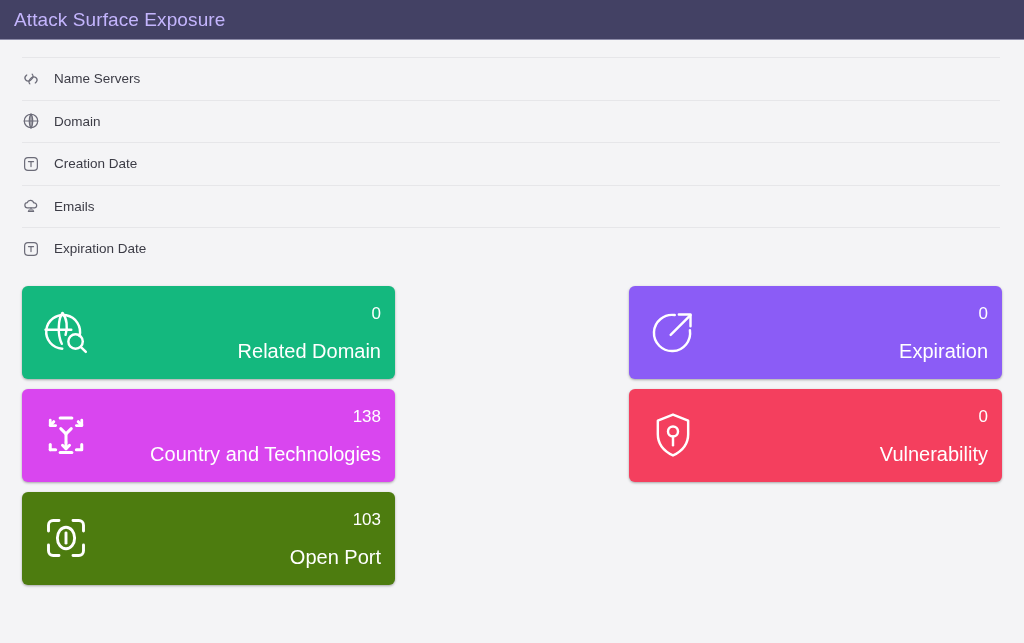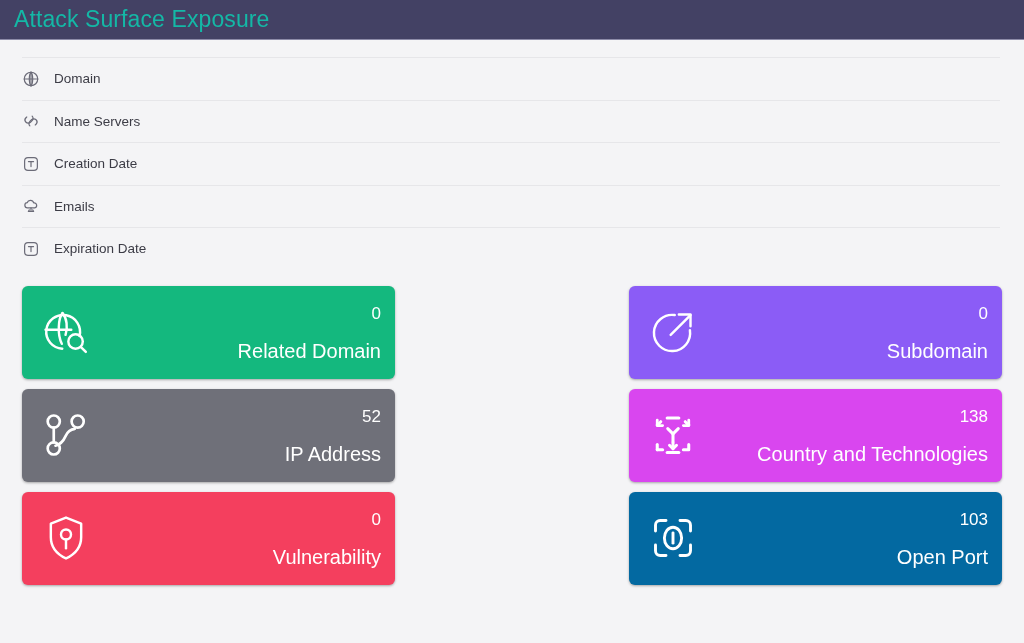--- a/index.html
+++ b/index.html
@@ -20,22 +20,22 @@
   
   .app-header {
     height: 40px;
     background: #434164;
     display: flex;
     align-items: center;
     padding: 0 0 0 14px;
     border-bottom: 1px solid #8d8ba8;
   }
   .app-header .title {
-    color: #14b8a6;
-    font-size: 23px;
+    color: #c4b5fd;
+    font-size: 19px;
     font-weight: 400;
     letter-spacing: 0.1px;
     line-height: 1;
   }
 
   
   .info-list {
     margin: 17px 22px 0 22px;
     width: 978px;
   }
@@ -128,39 +128,39 @@
 
 <div class="app-header" style="background-color: rgb(67, 65, 100);">
   <div class="title">Attack Surface Exposure</div>
 </div>
 
 <div class="info-list">
 
   <div class="info-row">
     <span class="row-icon">
       <svg viewBox="0 0 24 24" fill="none" stroke="currentColor" stroke-width="1.6" stroke-linecap="round">
+        <path d="M13.5 5.5a4.2 4.2 0 0 1 0 6l-2.2 2.2a4.2 4.2 0 0 1-6-6l1-1"></path>
+        <path d="M10.5 18.5a4.2 4.2 0 0 1 0-6l2.2-2.2a4.2 4.2 0 0 1 6 6l-1 1"></path>
+      </svg>
+    </span>
+    <span class="row-label">Name Servers</span>
+    <span class="row-value"></span>
+  </div>
+
+  <div class="info-row">
+    <span class="row-icon">
+      <svg viewBox="0 0 24 24" fill="none" stroke="currentColor" stroke-width="1.6" stroke-linecap="round">
         <circle cx="12" cy="12" r="9"></circle>
           <path d="M3 12h18"></path>
           <path d="M12 3v18"></path>
         <path d="M12 3c3 3.2 3 14.8 0 18"></path>
           <path d="M12 3c-3 3.2-3 14.8 0 18"></path>
       </svg>
     </span>
     <span class="row-label">Domain</span>
-    <span class="row-value"></span>
-  </div>
-
-  <div class="info-row">
-    <span class="row-icon">
-      <svg viewBox="0 0 24 24" fill="none" stroke="currentColor" stroke-width="1.6" stroke-linecap="round">
-        <path d="M13.5 5.5a4.2 4.2 0 0 1 0 6l-2.2 2.2a4.2 4.2 0 0 1-6-6l1-1"></path>
-        <path d="M10.5 18.5a4.2 4.2 0 0 1 0-6l2.2-2.2a4.2 4.2 0 0 1 6 6l-1 1"></path>
-      </svg>
-    </span>
-    <span class="row-label">Name Servers</span>
     <span class="row-value"></span>
   </div>
 
   <div class="info-row">
     <span class="row-icon">
       <svg viewBox="0 0 24 24" fill="none" stroke="currentColor" stroke-width="1.6" stroke-linecap="round">
         <rect x="3.5" y="3.5" width="17" height="17" rx="4.5"></rect>
         <path d="M8.6 8.8h6.8"></path>
           <path d="M12 8.8v6.6"></path>
       </svg>
@@ -220,39 +220,24 @@
   <div class="stat-card" style="background-color: rgb(139, 92, 246);">
     <span class="card-icon">
       <svg viewBox="0 0 48 48" fill="none" stroke="currentColor" stroke-width="2.1" stroke-linecap="round" stroke-linejoin="round">
         <path d="M38.5 22.5A15.5 15.5 0 1 1 25.5 9.5"></path>
         <path d="M22 26.5L39 9.6"></path>
           <path d="M29 9h10v10"></path>
       </svg>
     </span>
     <div class="card-text">
       <span class="card-count">0</span>
-      <span class="card-label">Subdomain</span>
-    </div>
-  </div>
-
-  <div class="stat-card" style="background-color: rgb(111, 112, 121);">
-    <span class="card-icon">
-      <svg viewBox="0 0 48 48" fill="none" stroke="currentColor" stroke-width="2.3" stroke-linecap="round">
-        <circle cx="13.5" cy="12.5" r="5.2"></circle>
-        <circle cx="13.5" cy="35.5" r="5.2"></circle>
-        <circle cx="34" cy="12.5" r="5.2"></circle>
-        <path d="M13.5 17.7v12.6"></path>
-        <path d="M15 33.2c4.5-1.2 6.5-3.4 8.5-8 1.8-4.2 4.3-6 8-6.4"></path>
-      </svg>
-    </span>
-    <div class="card-text">
-      <span class="card-count">52</span>
-      <span class="card-label">IP Address</span>
-    </div>
-  </div>
+      <span class="card-label">Expiration</span>
+    </div>
+  </div>
+
 
   <div class="stat-card" style="background-color: #d946ef;">
     <span class="card-icon">
       <svg viewBox="0 0 48 48" fill="none" stroke="currentColor" stroke-width="2.6" stroke-linecap="round" stroke-linejoin="round">
         <path d="M19 9.5h10"></path>
         <path d="M13.5 12.6L10.5 15.6"></path>
           <path d="M10.5 11.3v4.6h4.6" stroke-width="2.4"></path>
         <path d="M34.5 12.6l3 3"></path>
           <path d="M37.5 11.3v4.6h-4.6" stroke-width="2.4"></path>
         <path d="M10.5 36.7v-4.6"></path>
@@ -278,21 +263,21 @@
         <circle cx="24" cy="21" r="4.3"></circle>
           <path d="M24 25.3v7.4"></path>
       </svg>
     </span>
     <div class="card-text">
       <span class="card-count">0</span>
       <span class="card-label">Vulnerability</span>
     </div>
   </div>
 
-  <div class="stat-card" style="background-color: #0369a1;">
+  <div class="stat-card" style="background-color: #4d7c0f;">
     <span class="card-icon">
       <svg viewBox="0 0 48 48" fill="none" stroke="currentColor" stroke-width="2.5" stroke-linecap="round" stroke-linejoin="round">
         <path d="M9 18v-5a4 4 0 0 1 4-4h5"></path>
         <path d="M39 18v-5a4 4 0 0 0-4-4h-5"></path>
         <path d="M9 30v5a4 4 0 0 0 4 4h5"></path>
         <path d="M39 30v5a4 4 0 0 1-4 4h-5"></path>
         <ellipse cx="24" cy="24" rx="7.4" ry="9.2"></ellipse>
         <path d="M24 19.6v8.8"></path>
       </svg>
     </span>

